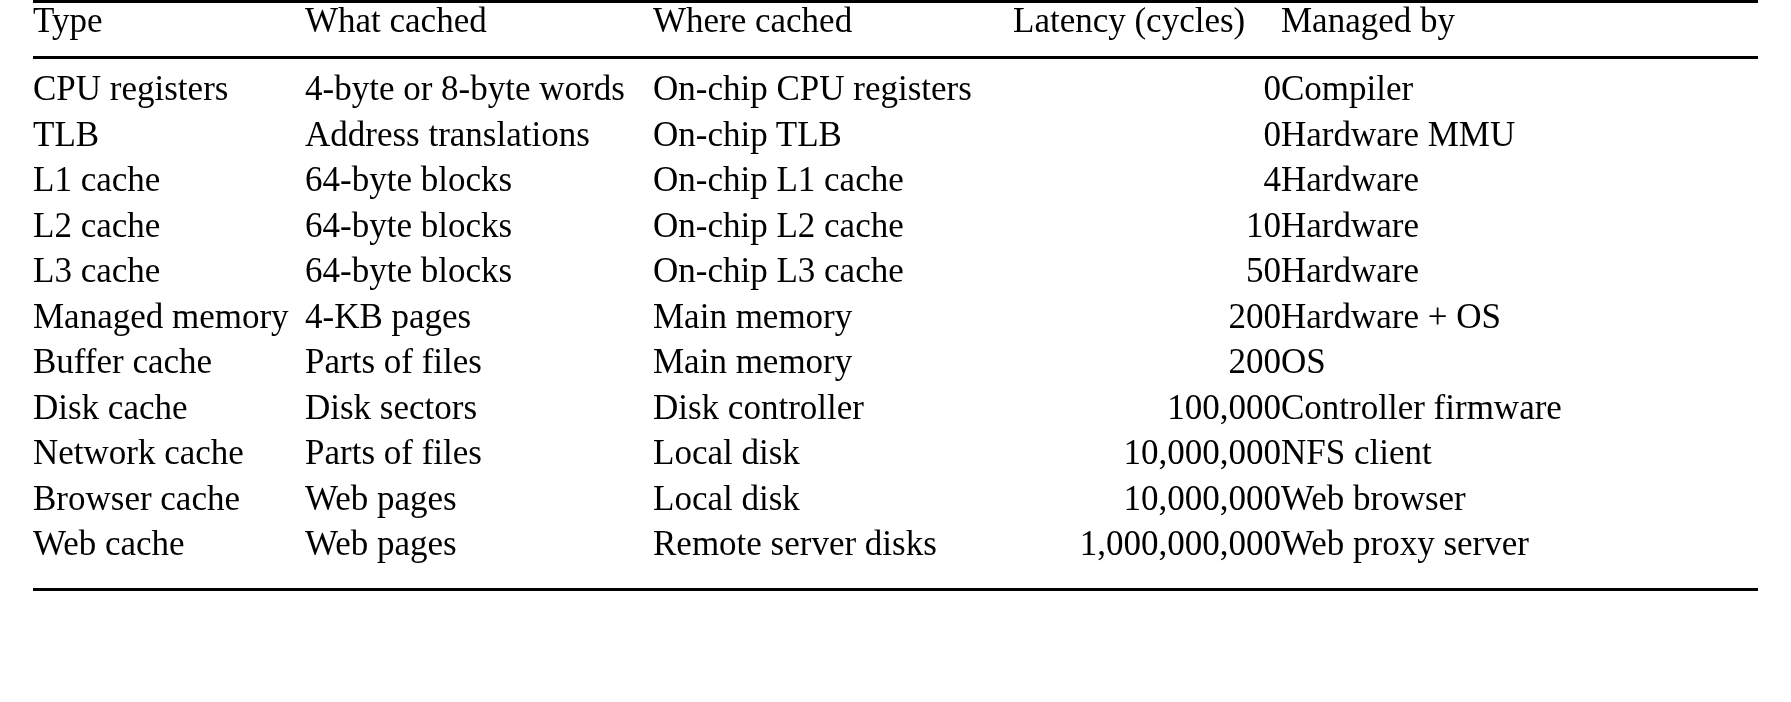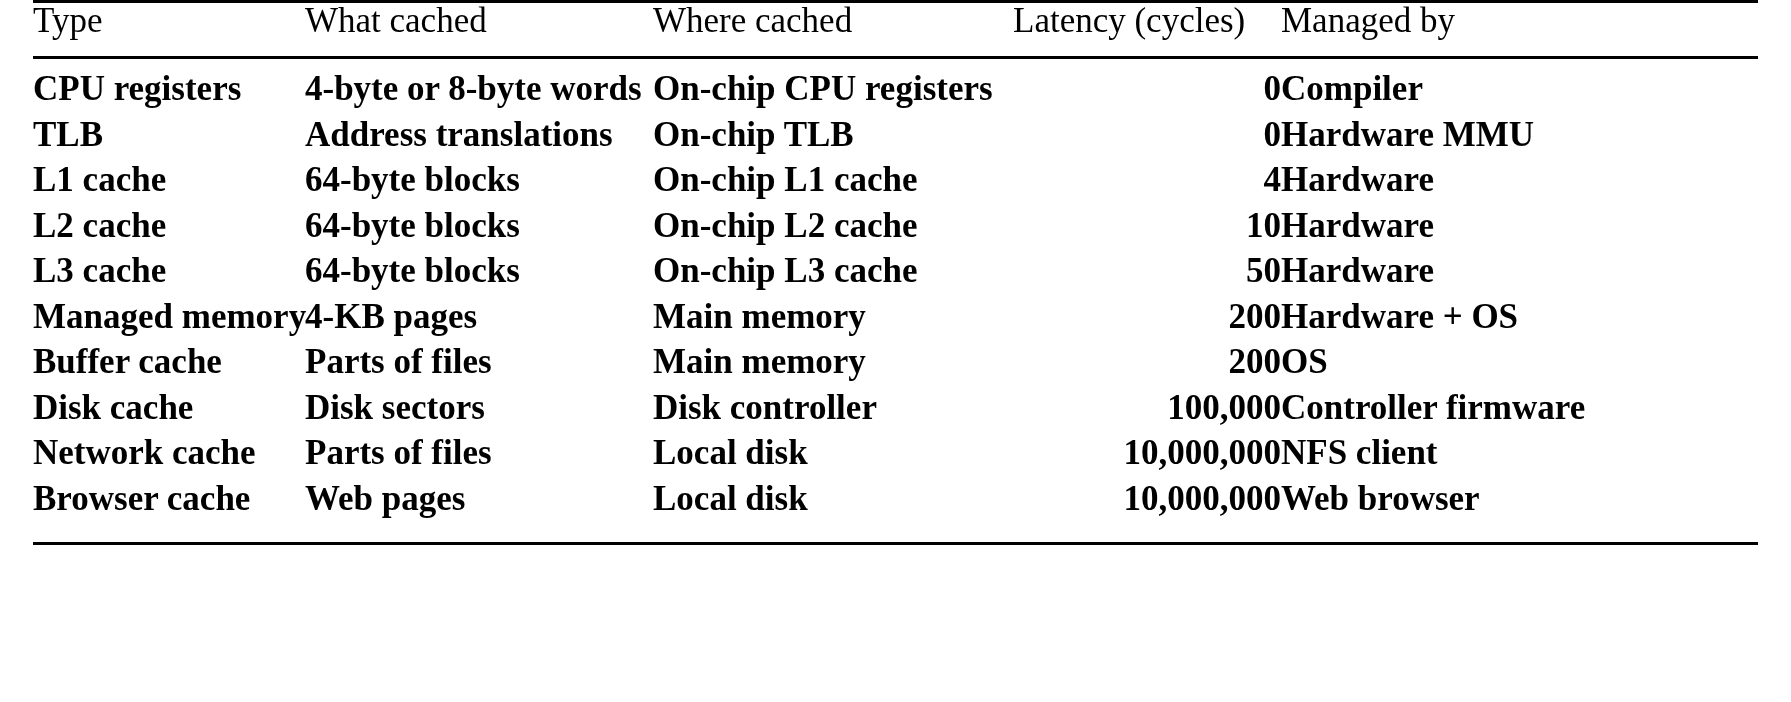--- a/index.html
+++ b/index.html
@@ -53,21 +53,20 @@
   thead tr.header-row th.rule-mid-cell {
     border-bottom: 3px solid #000000;
   }
 
   tbody tr.data-row td {
     padding: 0;
     height: 45.5px;
     vertical-align: baseline;
     text-align: left;
     white-space: nowrap;
-    font-weight: bold;
   }
   tbody tr.data-row:first-child td { padding-top: 12px; }
 
   tbody tr.data-row td.latency-cell { text-align: right; }
 
   td.cell-what, th.hdr-what { padding-left: 33px; }
   td.cell-where, th.hdr-where { padding-left: 25px; }
   td.cell-latency, th.hdr-latency { padding-left: 20px; margin-top: 22px; }
   td.cell-managed, th.hdr-managed { padding-left: 45px; }
 
@@ -164,18 +163,25 @@
           <td class="cell-latency latency-cell">10,000,000</td>
           <td class="cell-managed">NFS client</td>
         </tr>
         <tr class="data-row">
           <td class="cell-type">Browser cache</td>
           <td class="cell-what">Web pages</td>
           <td class="cell-where">Local disk</td>
           <td class="cell-latency latency-cell">10,000,000</td>
           <td class="cell-managed">Web browser</td>
         </tr>
+        <tr class="data-row">
+          <td class="cell-type">Web cache</td>
+          <td class="cell-what">Web pages</td>
+          <td class="cell-where">Remote server disks</td>
+          <td class="cell-latency latency-cell">1,000,000,000</td>
+          <td class="cell-managed">Web proxy server</td>
+        </tr>
         <tr class="last-rule-row">
           <td colspan="5"></td>
         </tr>
       </tbody>
   </table>
 </div>
 
 </body></html>

